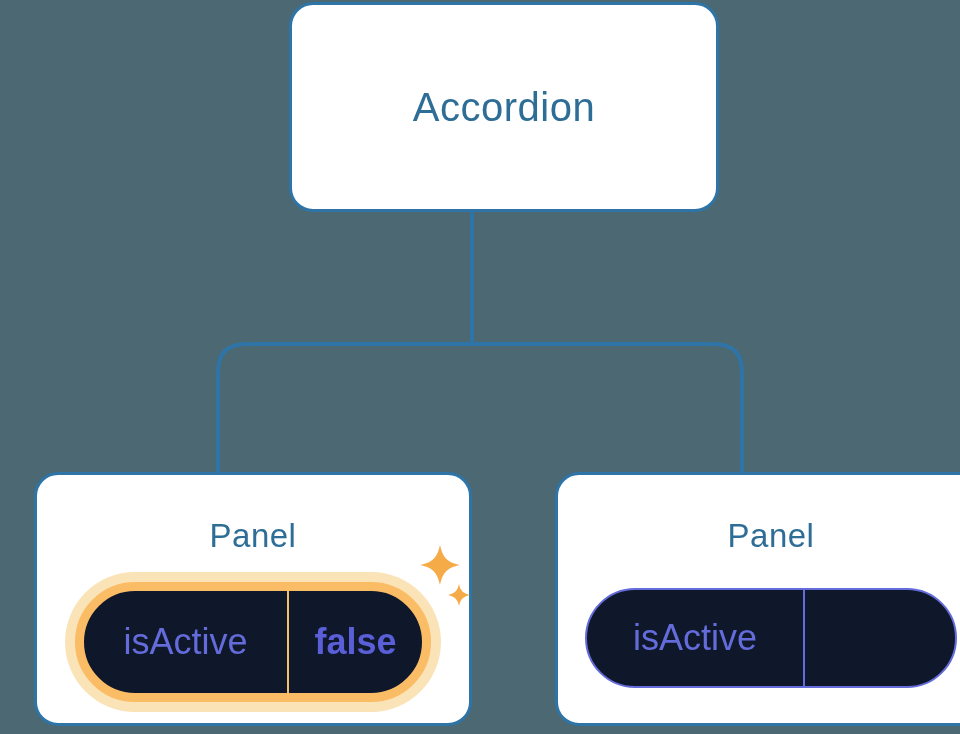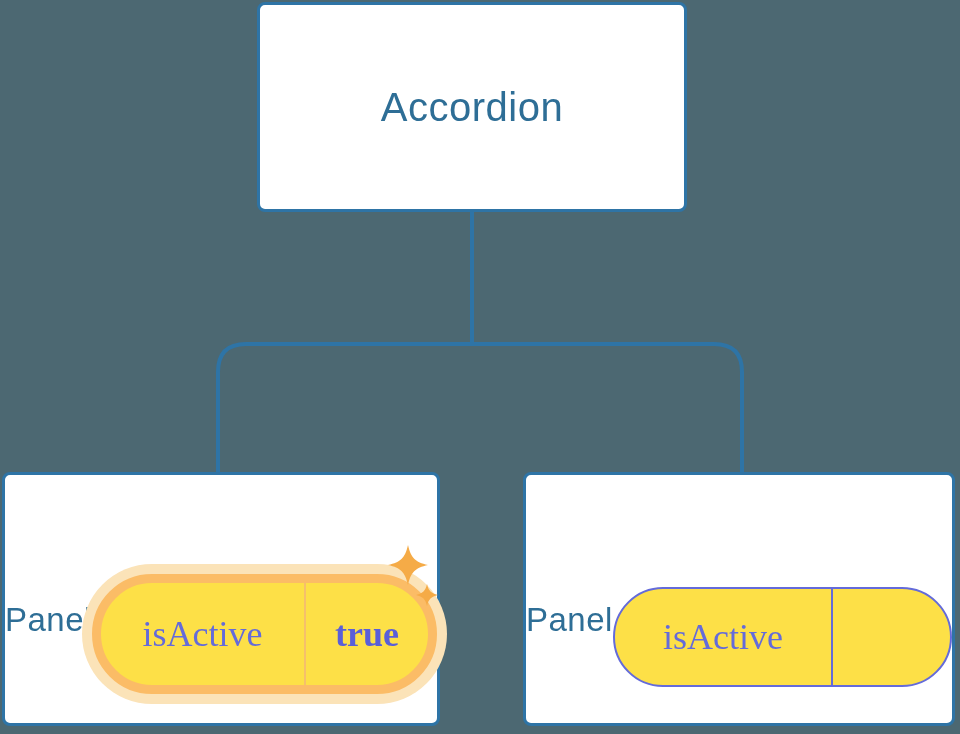--- a/index.html
+++ b/index.html
@@ -22,62 +22,62 @@
   .connectors path {
     stroke: var(--line-blue, #2e74a6);
     stroke-width: 4;
     fill: none;
   }
   .node {
     position: absolute;
     box-sizing: border-box;
     background: var(--box-bg, #ffffff);
     border: 3px solid var(--line-blue, #2e74a6);
-    border-radius: 8px;
+    border-radius: 24px;
     z-index: 1;
+    margin-left: 32px;
   }
   .node-root {
     left: 257px; top: 2px;
     width: 430px; height: 210px;
     display: flex;
     align-items: center;
     justify-content: center;
   }
   .node-root .node-title {
     font-size: 40px;
   }
   .node-title {
     color: var(--title-blue, #2e6e96);
     font-weight: 500;
     letter-spacing: 0.5px;
   }
   .node-panel {
     display: flex;
-    flex-direction: row;
+    flex-direction: column;
     align-items: center;
     padding-top: 42px;
   }
   .node-panel-a {
     left: 2px; top: 472px;
     width: 438px; height: 254px;
   }
   .node-panel-b {
     left: 523px; top: 472px;
     width: 432px; height: 254px;
   }
   .node-panel .node-title {
     font-size: 33px;
     line-height: 38px;
   }
   .pill {
     box-sizing: border-box;
     display: flex;
     align-items: stretch;
-    background: #fde047;
-    font-family: Liberation Serif, serif;
+    background: #0f172a;
   }
   .pill-active {
     margin-top: 27px;
     width: 356px;
     height: 120px;
     border: 9px solid var(--orange, #fbbc66);
     border-radius: 60px;
     box-shadow: 0 0 0 10px var(--orange-halo, #fbe3b8);
   }
   .pill-inactive {
@@ -124,21 +124,21 @@
 
 <div class="node node-root">
   <div class="node-title">Accordion</div>
 </div>
 
 <div class="node node-panel node-panel-a">
   <div class="node-title">Panel</div>
   <div class="pill pill-active">
     <div class="pill-cell cell-key">isActive</div>
     <div class="pill-divider"></div>
-    <div class="pill-cell cell-value">true</div>
+    <div class="pill-cell cell-value">false</div>
   </div>
   <svg class="sparkles" width="80" height="90" viewBox="0 0 80 90">
     <path d="M38,25 C41,38 45,42 58,45 C45,48 41,52 38,65 C35,52 31,48 18,45 C31,42 35,38 38,25 Z"></path>
     <path d="M57,64 C58.7,71 61,73.3 68,75 C61,76.7 58.7,79 57,86 C55.3,79 53,76.7 46,75 C53,73.3 55.3,71 57,64 Z"></path>
   </svg>
 </div>
 
 <div class="node node-panel node-panel-b">
   <div class="node-title">Panel</div>
   <div class="pill pill-inactive">

